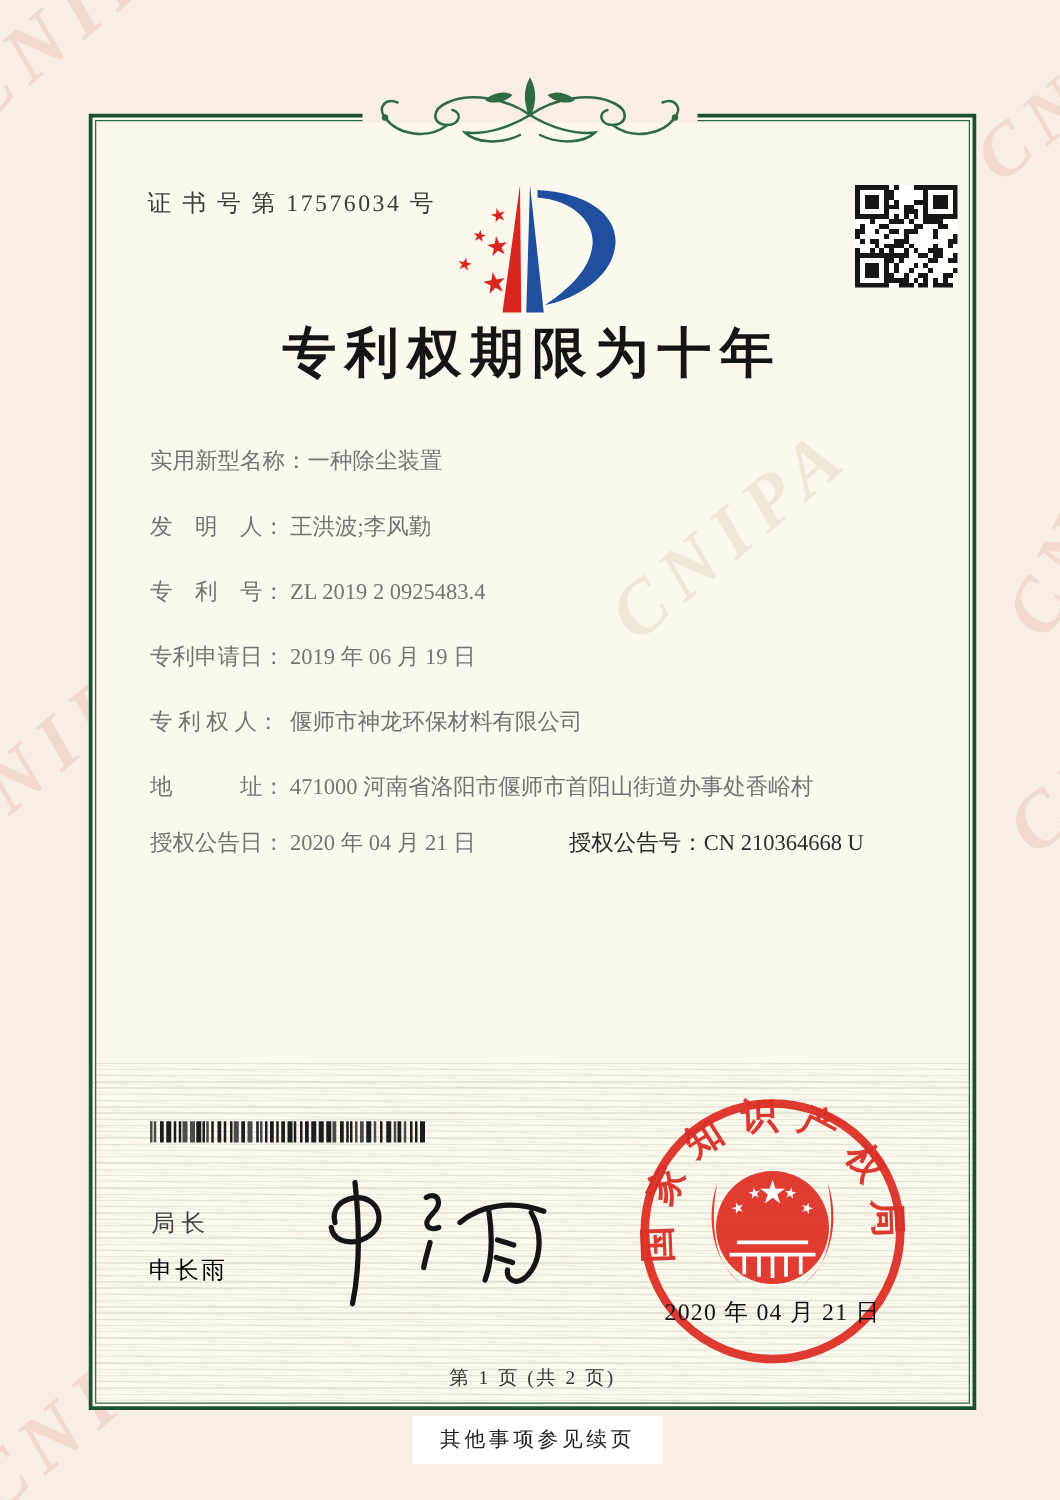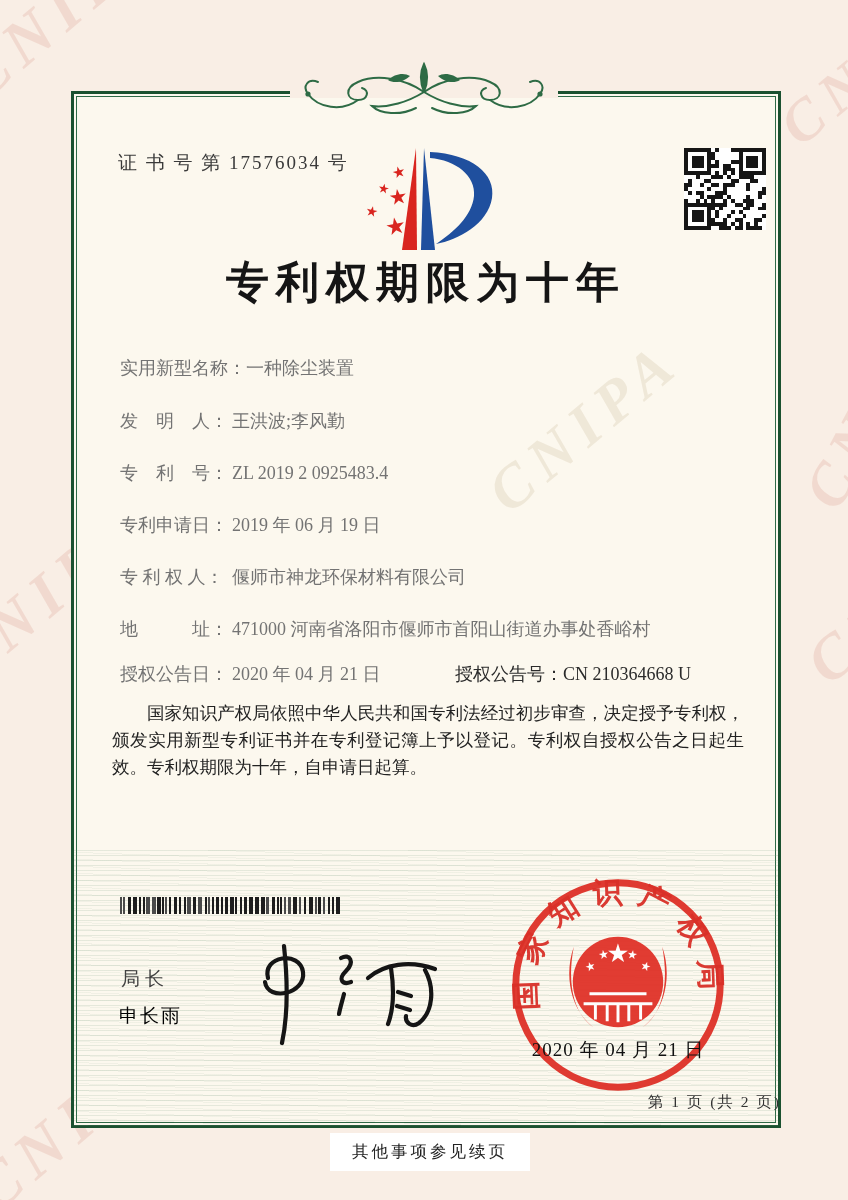--- a/index.html
+++ b/index.html
@@ -104,21 +104,21 @@
   .seal { position:absolute; left:505px; top:872px; width:226px; height:226px; z-index:3; }
   .seal svg { display:block; width:226px; height:226px; }
   .seal-date {
     position:absolute; left:505px; top:1037px; width:226px; z-index:4;
     text-align:center; font-size:19px; color:#111; letter-spacing:1px;
   }
 
   
   .page-info {
     position:absolute; left:71px; top:1092px; width:710px; z-index:4;
-    text-align:right; font-size:15.5px; color:#333; letter-spacing:2px;
+    text-align:center; font-size:15.5px; color:#333; letter-spacing:2px;
   }
   .footer-note {
     position:absolute; left:330px; top:1133px; width:200px; height:38px; z-index:4;
     background:#ffffff; display:flex; align-items:center; justify-content:center;
     font-size:16.5px; letter-spacing:3px; color:#222;
   }
 </style>
 </head>
 <body>
 
@@ -419,21 +419,20 @@
   <span class="lab">地　　　址：</span><span>471000 河南省洛阳市偃师市首阳山街道办事处香峪村</span>
 </div>
 <div class="field f7">
   <span class="lab">授权公告日：</span><span>2020 年 04 月 21 日</span>
 </div>
 <div class="f7b">
   <span>授权公告号：</span><span>CN 210364668 U</span>
 </div>
 
 <div class="body-text">
-  <p>国家知识产权局依照中华人民共和国专利法经过初步审查，决定授予专利权，颁发实用新型专利证书并在专利登记簿上予以登记。专利权自授权公告之日起生效。专利权期限为十年，自申请日起算。</p>
 </div>
 
 <div class="barcode">
     <div style="width: 2px; background: rgb(74, 74, 74); margin-right: 1px;"></div>
     <div style="width: 2px; background: rgb(74, 74, 74); margin-right: 3px;"></div>
     <div style="width: 3px; background: rgb(29, 29, 29); margin-right: 2px;"></div>
     <div style="width: 4px; background: rgb(29, 29, 29); margin-right: 2px;"></div>
     <div style="width: 2px; background: rgb(29, 29, 29); margin-right: 2px;"></div>
     <div style="width: 2px; background: rgb(29, 29, 29); margin-right: 1px;"></div>
     <div style="width: 4px; background: rgb(74, 74, 74); margin-right: 2px;"></div>

